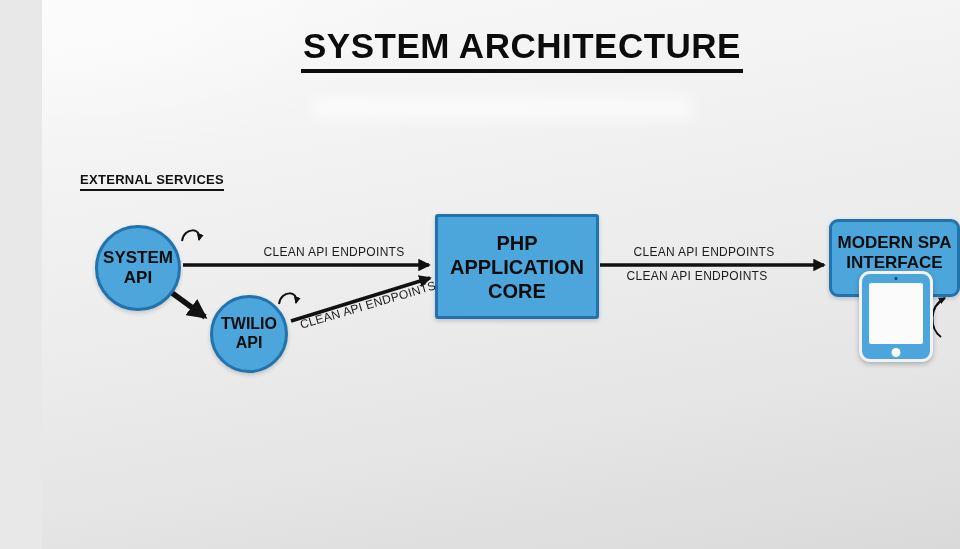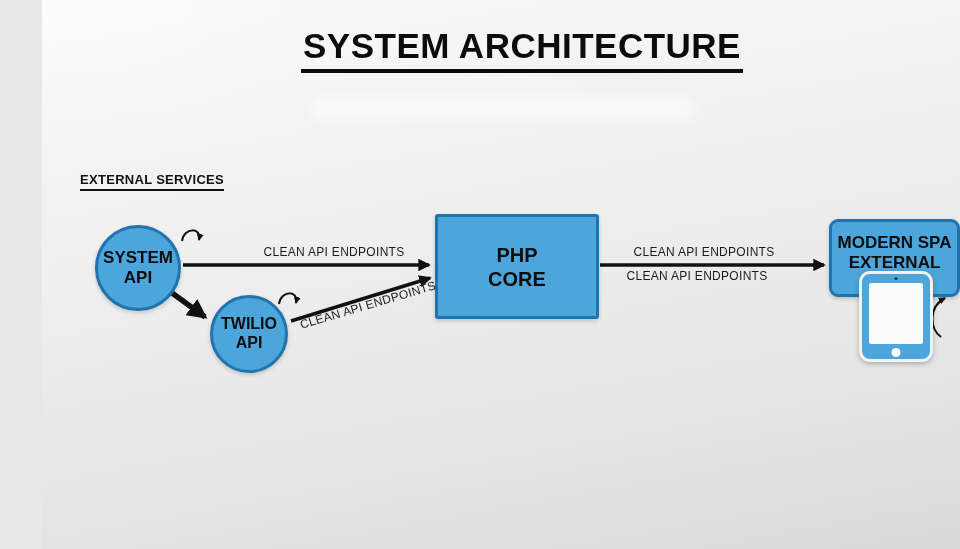--- a/index.html
+++ b/index.html
@@ -125,26 +125,27 @@
     <span class="line">API</span>
   </div>
 
   <div class="node circle-twilio">
     <span class="line">TWILIO</span>
     <span class="line">API</span>
   </div>
 
   <div class="node box-php">
     <span class="line">PHP</span>
+    <span class="line">APPLICATION</span>
     <span class="line">CORE</span>
   </div>
 
   <div class="node box-spa">
     <span class="line">MODERN SPA</span>
-    <span class="line">EXTERNAL</span>
+    <span class="line">INTERFACE</span>
   </div>
 
   <div class="edge-label" style="left:292px;top:252px;">CLEAN API ENDPOINTS</div>
   <div class="edge-label rotated" style="left:326px;top:305px;">CLEAN API ENDPOINTS</div>
   <div class="edge-label" style="left:662px;top:252px;">CLEAN API ENDPOINTS</div>
   <div class="edge-label" style="left:655px;top:276px;">CLEAN API ENDPOINTS</div>
 
   <svg class="rot-arrow" style="left:136px;top:225px;" width="28" height="28" viewBox="0 0 28 28">
     <path d="M4,16 C6,2 24,2 21,15" marker-end="url(#ah)"></path>
   </svg>

